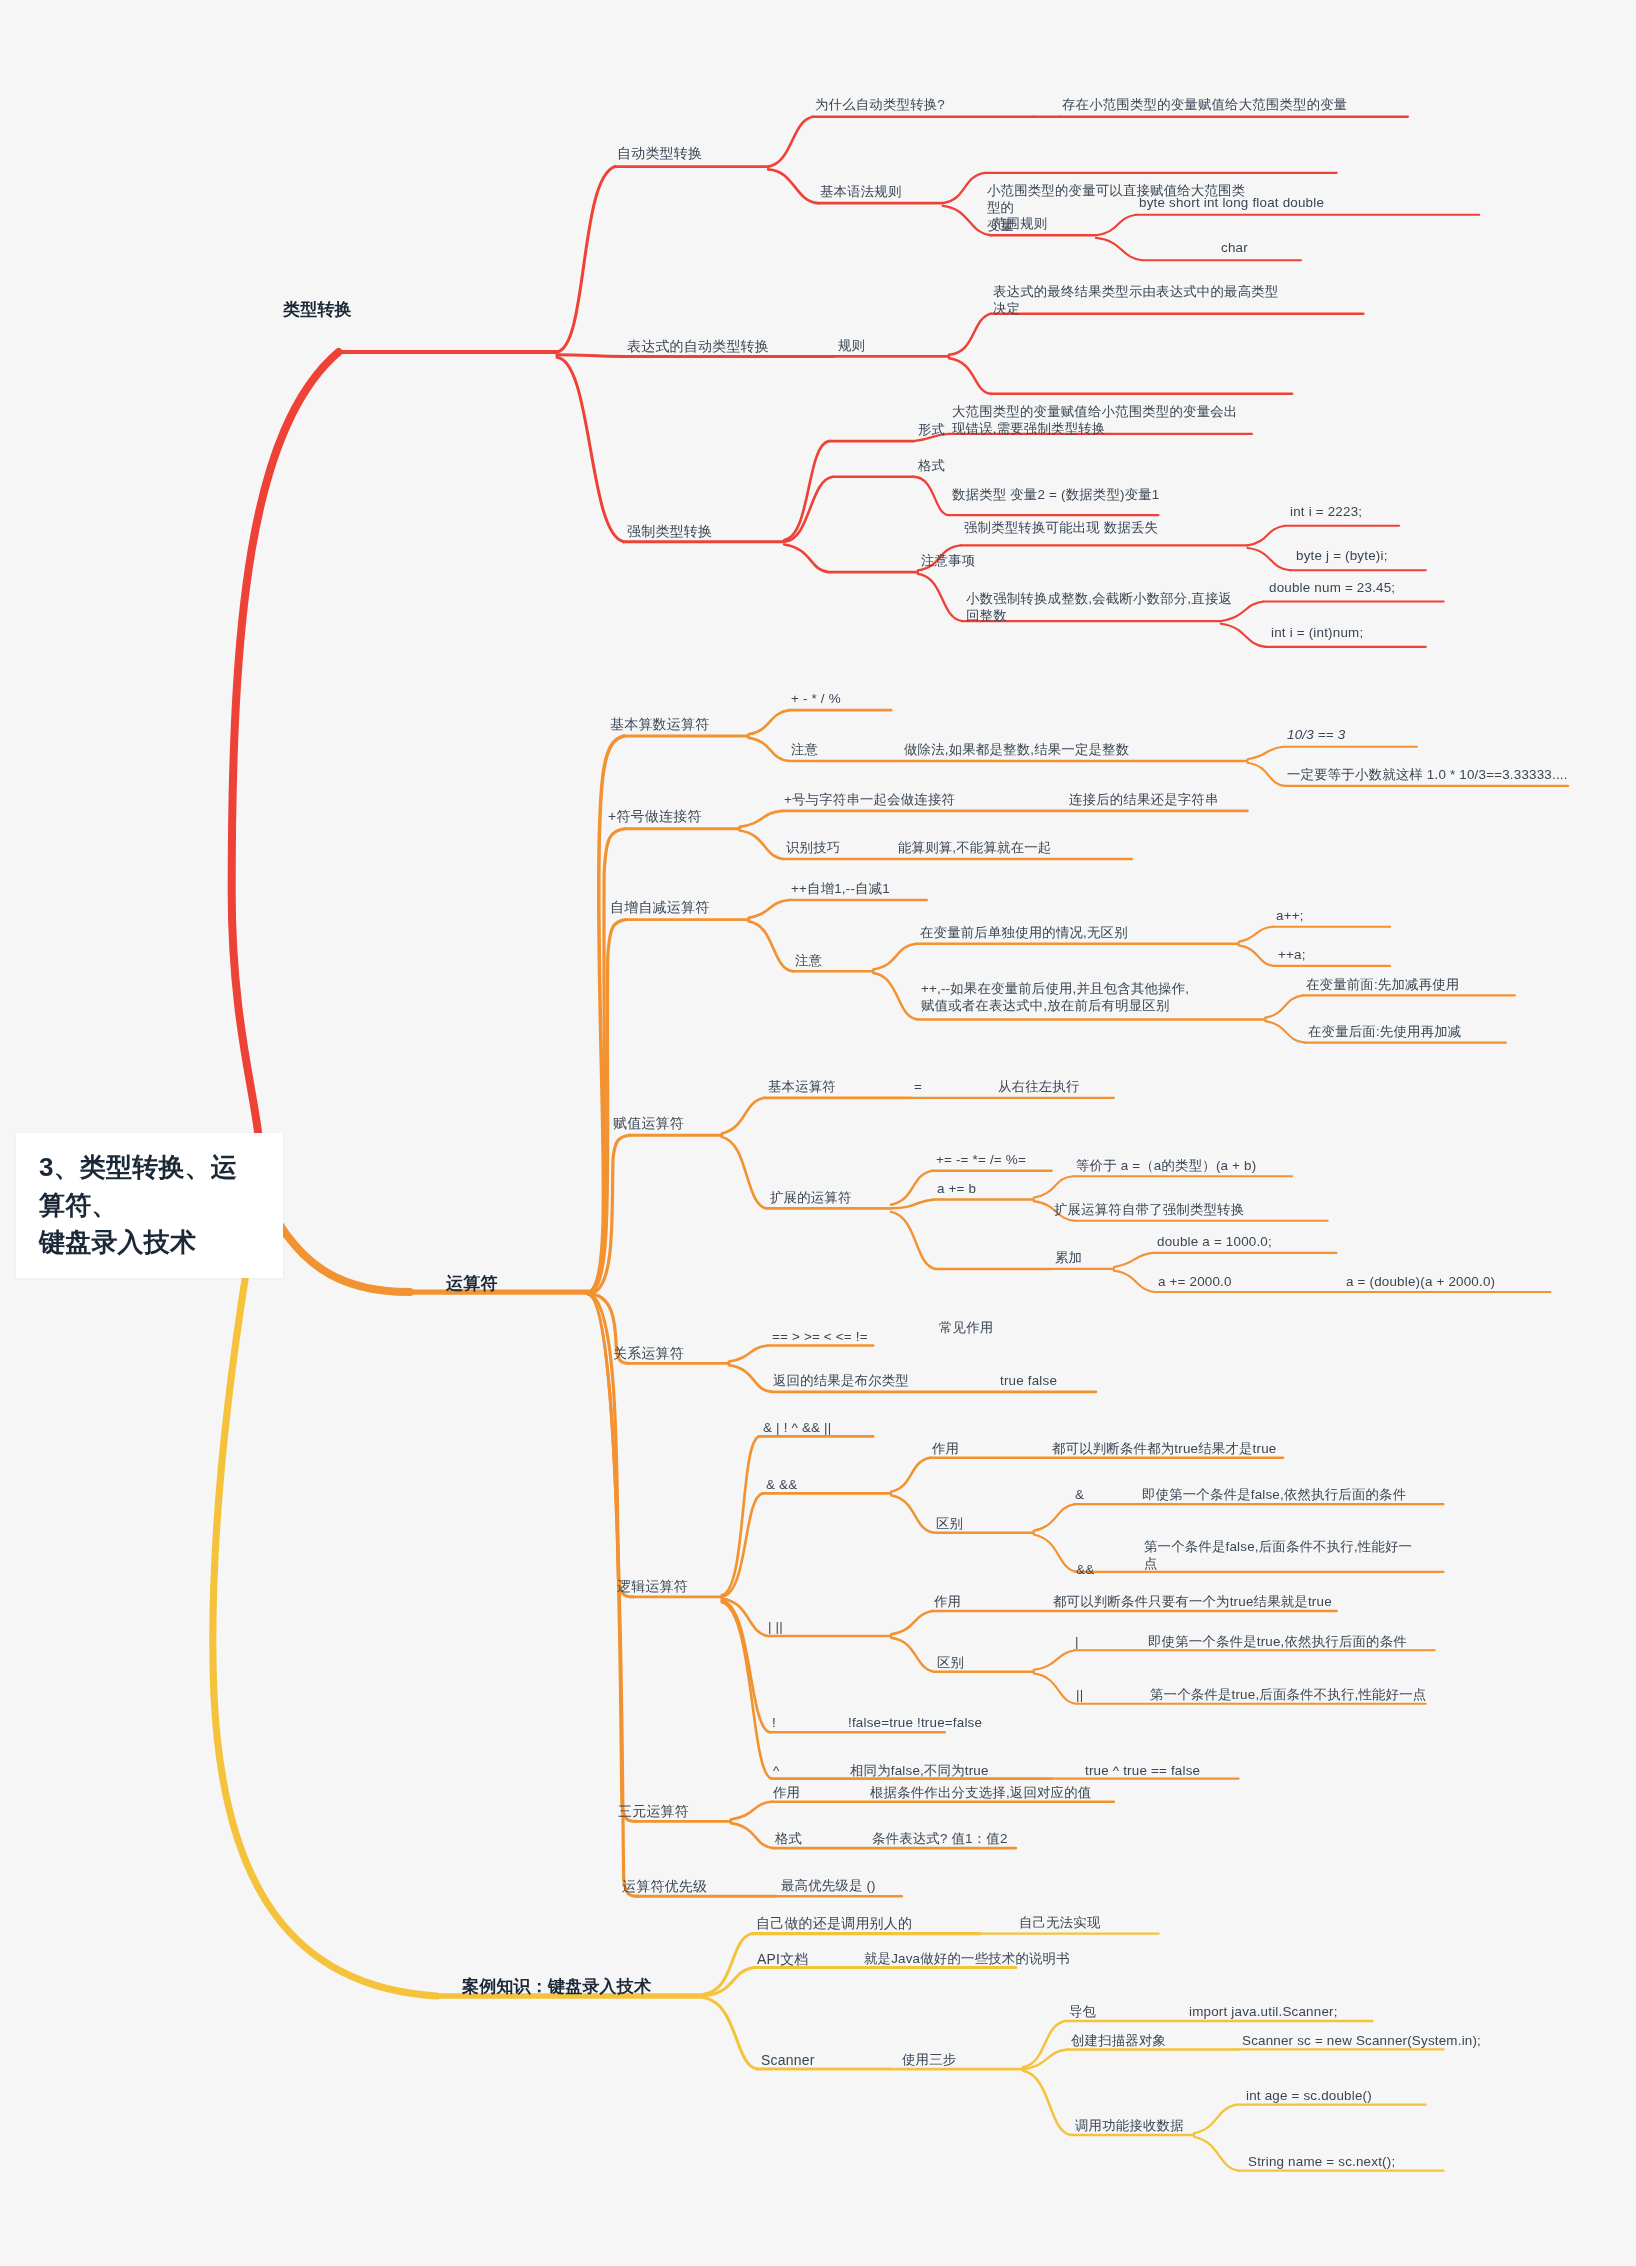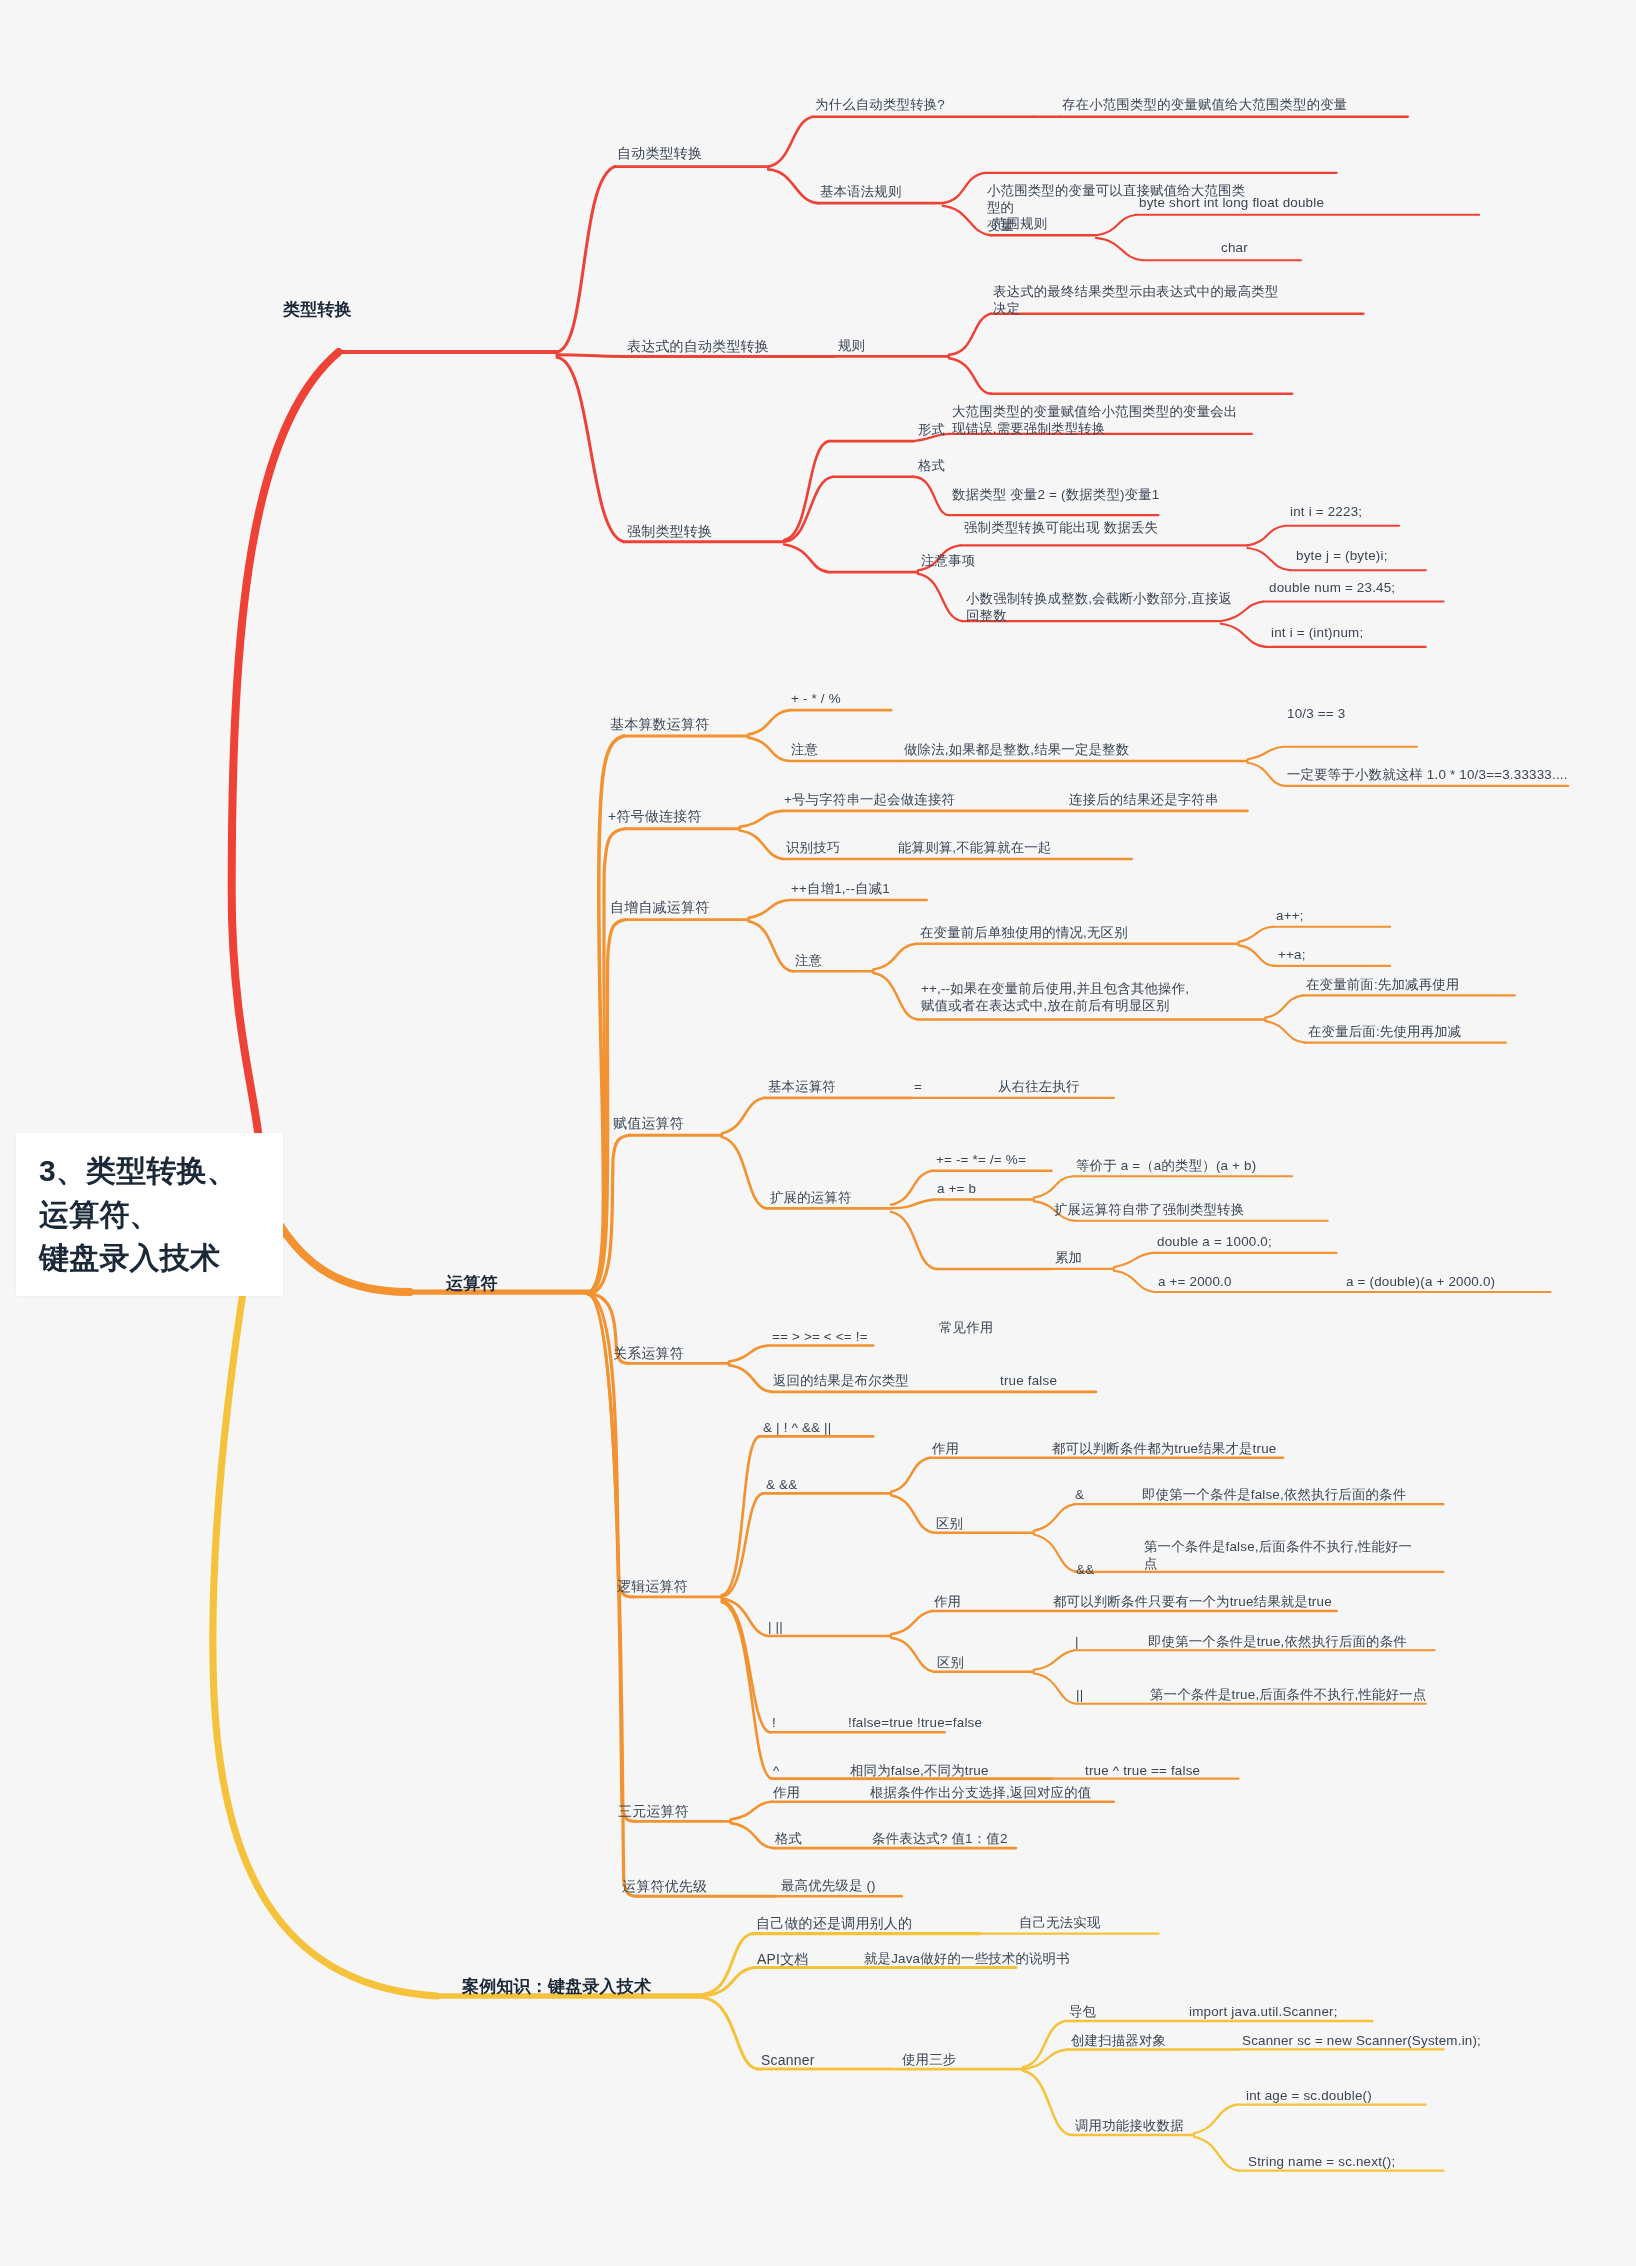--- a/index.html
+++ b/index.html
@@ -15,21 +15,21 @@
   svg.links{position:absolute;left:0;top:0;width:1636px;height:2266px;pointer-events:none;}
   .node{
     position:absolute;
     white-space:pre-line;
     line-height:1.30;
     letter-spacing:0.2px;
   }
   .root{
     background:#ffffff;
     font-weight:bold;
-    font-size:30px;
+    font-size:26px;
     color:#1b2838;
     padding:16px 23px;
     line-height:1.45;
     box-shadow:0 0.9px 2.7px rgba(0,0,0,0.06);
   }
   .l1{font-weight:bold;font-size:17px;color:#1b2838;}
   .l2{font-size:14px;color:#3a4654;}
   .l3{font-size:13.4px;color:#3a4654;}
   .l4{font-size:13.4px;color:#3a4654;}
   .l5{font-size:13.4px;color:#3a4654;}
@@ -290,21 +290,21 @@
 回整数</div>
   <div class="node code" style="left:1269px;top:579px;">double num = 23.45;</div>
   <div class="node code" style="left:1271px;top:624px;">int i = (int)num;</div>
 
   <div class="node l1" style="left:446px;top:1273px;">运算符</div>
 
   <div class="node l2" style="left:610px;top:715px;">基本算数运算符</div>
   <div class="node l3" style="left:791px;top:690px;">+ - * / %</div>
   <div class="node l3" style="left:791px;top:741px;">注意</div>
   <div class="node l4" style="left:904px;top:741px;">做除法,如果都是整数,结果一定是整数</div>
-  <div class="node code" style="left:1287px;top:705px;">10/3 == 3</div>
+  <div class="node code" style="left:1287px;top:726px;font-style:italic;">10/3 == 3</div>
   <div class="node l5" style="left:1287px;top:766px;text-align:center;">一定要等于小数就这样   1.0 * 10/3==3.33333....</div>
 
   <div class="node l2" style="left:608px;top:807px;">+符号做连接符</div>
   <div class="node l3" style="left:784px;top:791px;">+号与字符串一起会做连接符</div>
   <div class="node l4" style="left:1069px;top:791px;">连接后的结果还是字符串</div>
   <div class="node l3" style="left:786px;top:839px;">识别技巧</div>
   <div class="node l4" style="left:898px;top:839px;">能算则算,不能算就在一起</div>
 
   <div class="node l2" style="left:610px;top:898px;">自增自减运算符</div>
   <div class="node l3" style="left:791px;top:880px;">++自增1,--自减1</div>

